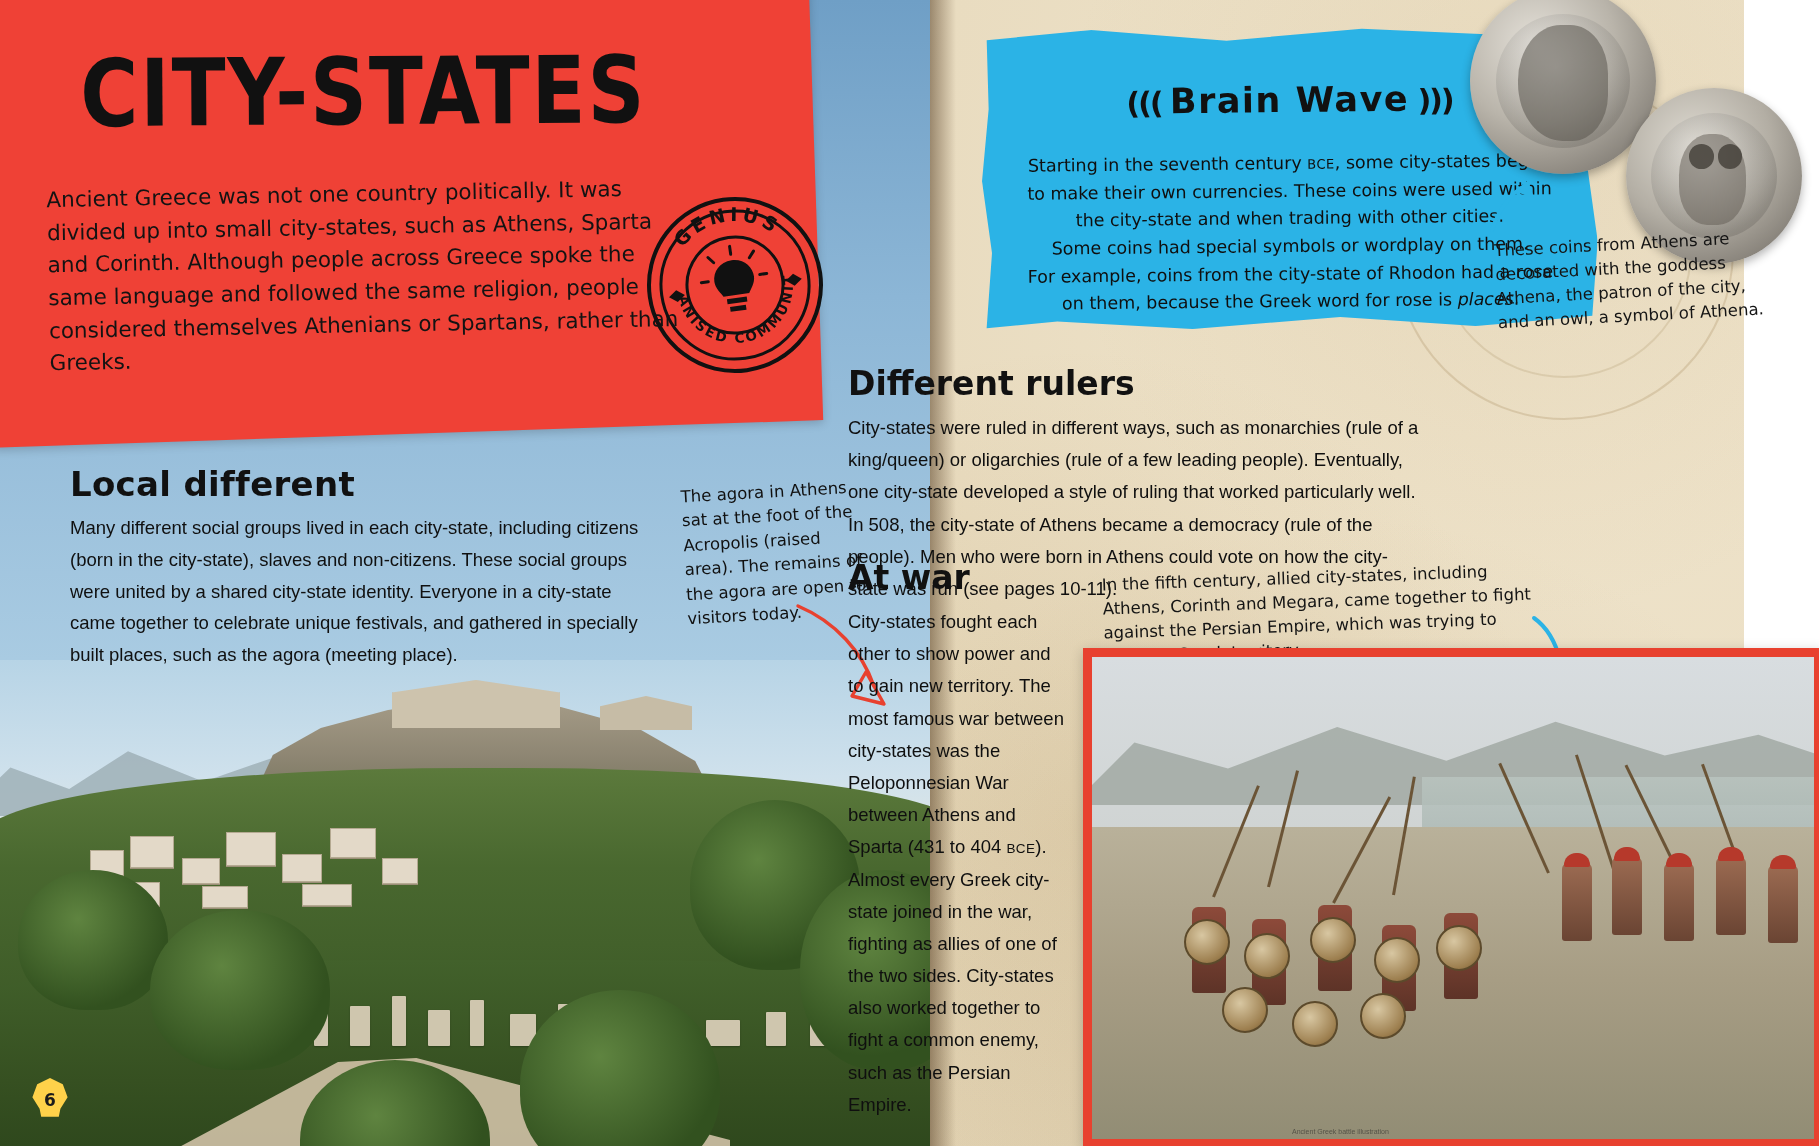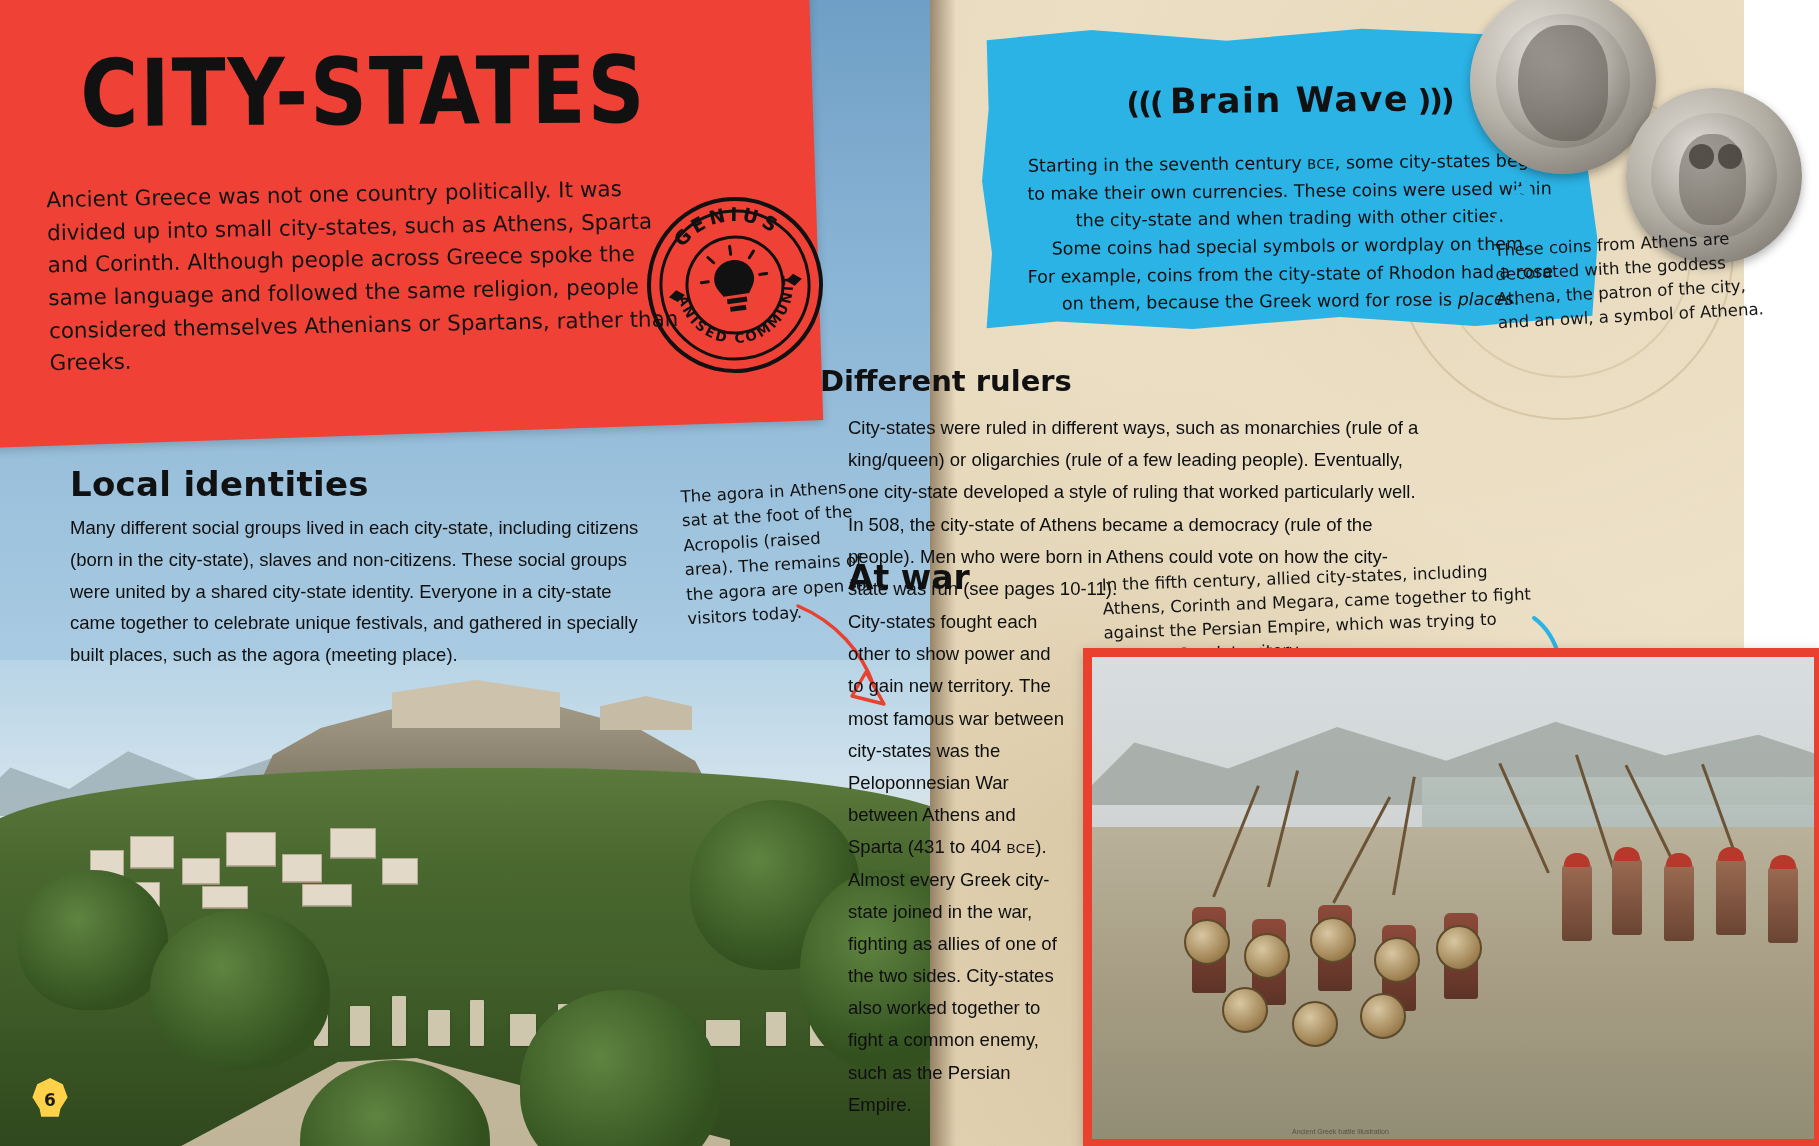--- a/index.html
+++ b/index.html
@@ -252,22 +252,22 @@
 
   .coins-caption {
     position: absolute; left: 1496px; top: 232px; width: 280px;
     font-family: "DejaVu Sans", sans-serif;
     font-size: 16.5px; line-height: 1.45; color: #141414;
     transform: rotate(-3deg);
   }
   .coins-arrow { position: absolute; left: 1480px; top: 176px; width: 60px; height: 60px; }
 
   .diff-rulers-head {
-    position: absolute; left: 820px; top: 364px;
-    font-size: 29px;
+    position: absolute; left: 848px; top: 364px;
+    font-size: 33px;
   }
   .diff-rulers-body {
     position: absolute; left: 848px; top: 412px; width: 576px;
     font-size: 18.5px; line-height: 1.74; color: #0f0f0f;
   }
   .atwar-head {
     position: absolute; left: 848px; top: 558px;
     font-size: 33px;
   }
   .atwar-body {
@@ -414,21 +414,21 @@
             <line x1="89" y1="50" x2="89" y2="58"></line>
             <line x1="66" y1="58" x2="71" y2="64"></line>
             <line x1="112" y1="58" x2="107" y2="64"></line>
             <line x1="56" y1="82" x2="63" y2="82"></line>
             <line x1="122" y1="82" x2="115" y2="82"></line>
           </g>
         </g>
       </svg>
     </div>
 
-    <h2 class="section-head local-identities-head">Local identities</h2>
+    <h2 class="section-head local-identities-head">Local different</h2>
     <p class="local-identities-body">Many different social groups lived in each city-state, including citizens (born in the city-state), slaves and non-citizens. These social groups were united by a shared city-state identity. Everyone in a city-state came together to celebrate unique festivals, and gathered in specially built places, such as the agora (meeting place).</p>
 
     <div class="agora-note">The agora in Athens sat at the foot of the Acropolis (raised area). The remains of the agora are open to visitors today.</div>
     <svg class="agora-arrow" viewBox="0 0 120 110">
       <path d="M8 6 C 46 22 72 52 84 86" fill="none" stroke="#e8412f" stroke-width="3.4" stroke-linecap="round"></path>
       <polygon points="76,72 94,104 62,96" fill="none" stroke="#e8412f" stroke-width="3.4" stroke-linejoin="round"></polygon>
     </svg>
 
     <div class="page-number-left">
       <div class="bulb-shape"></div>

